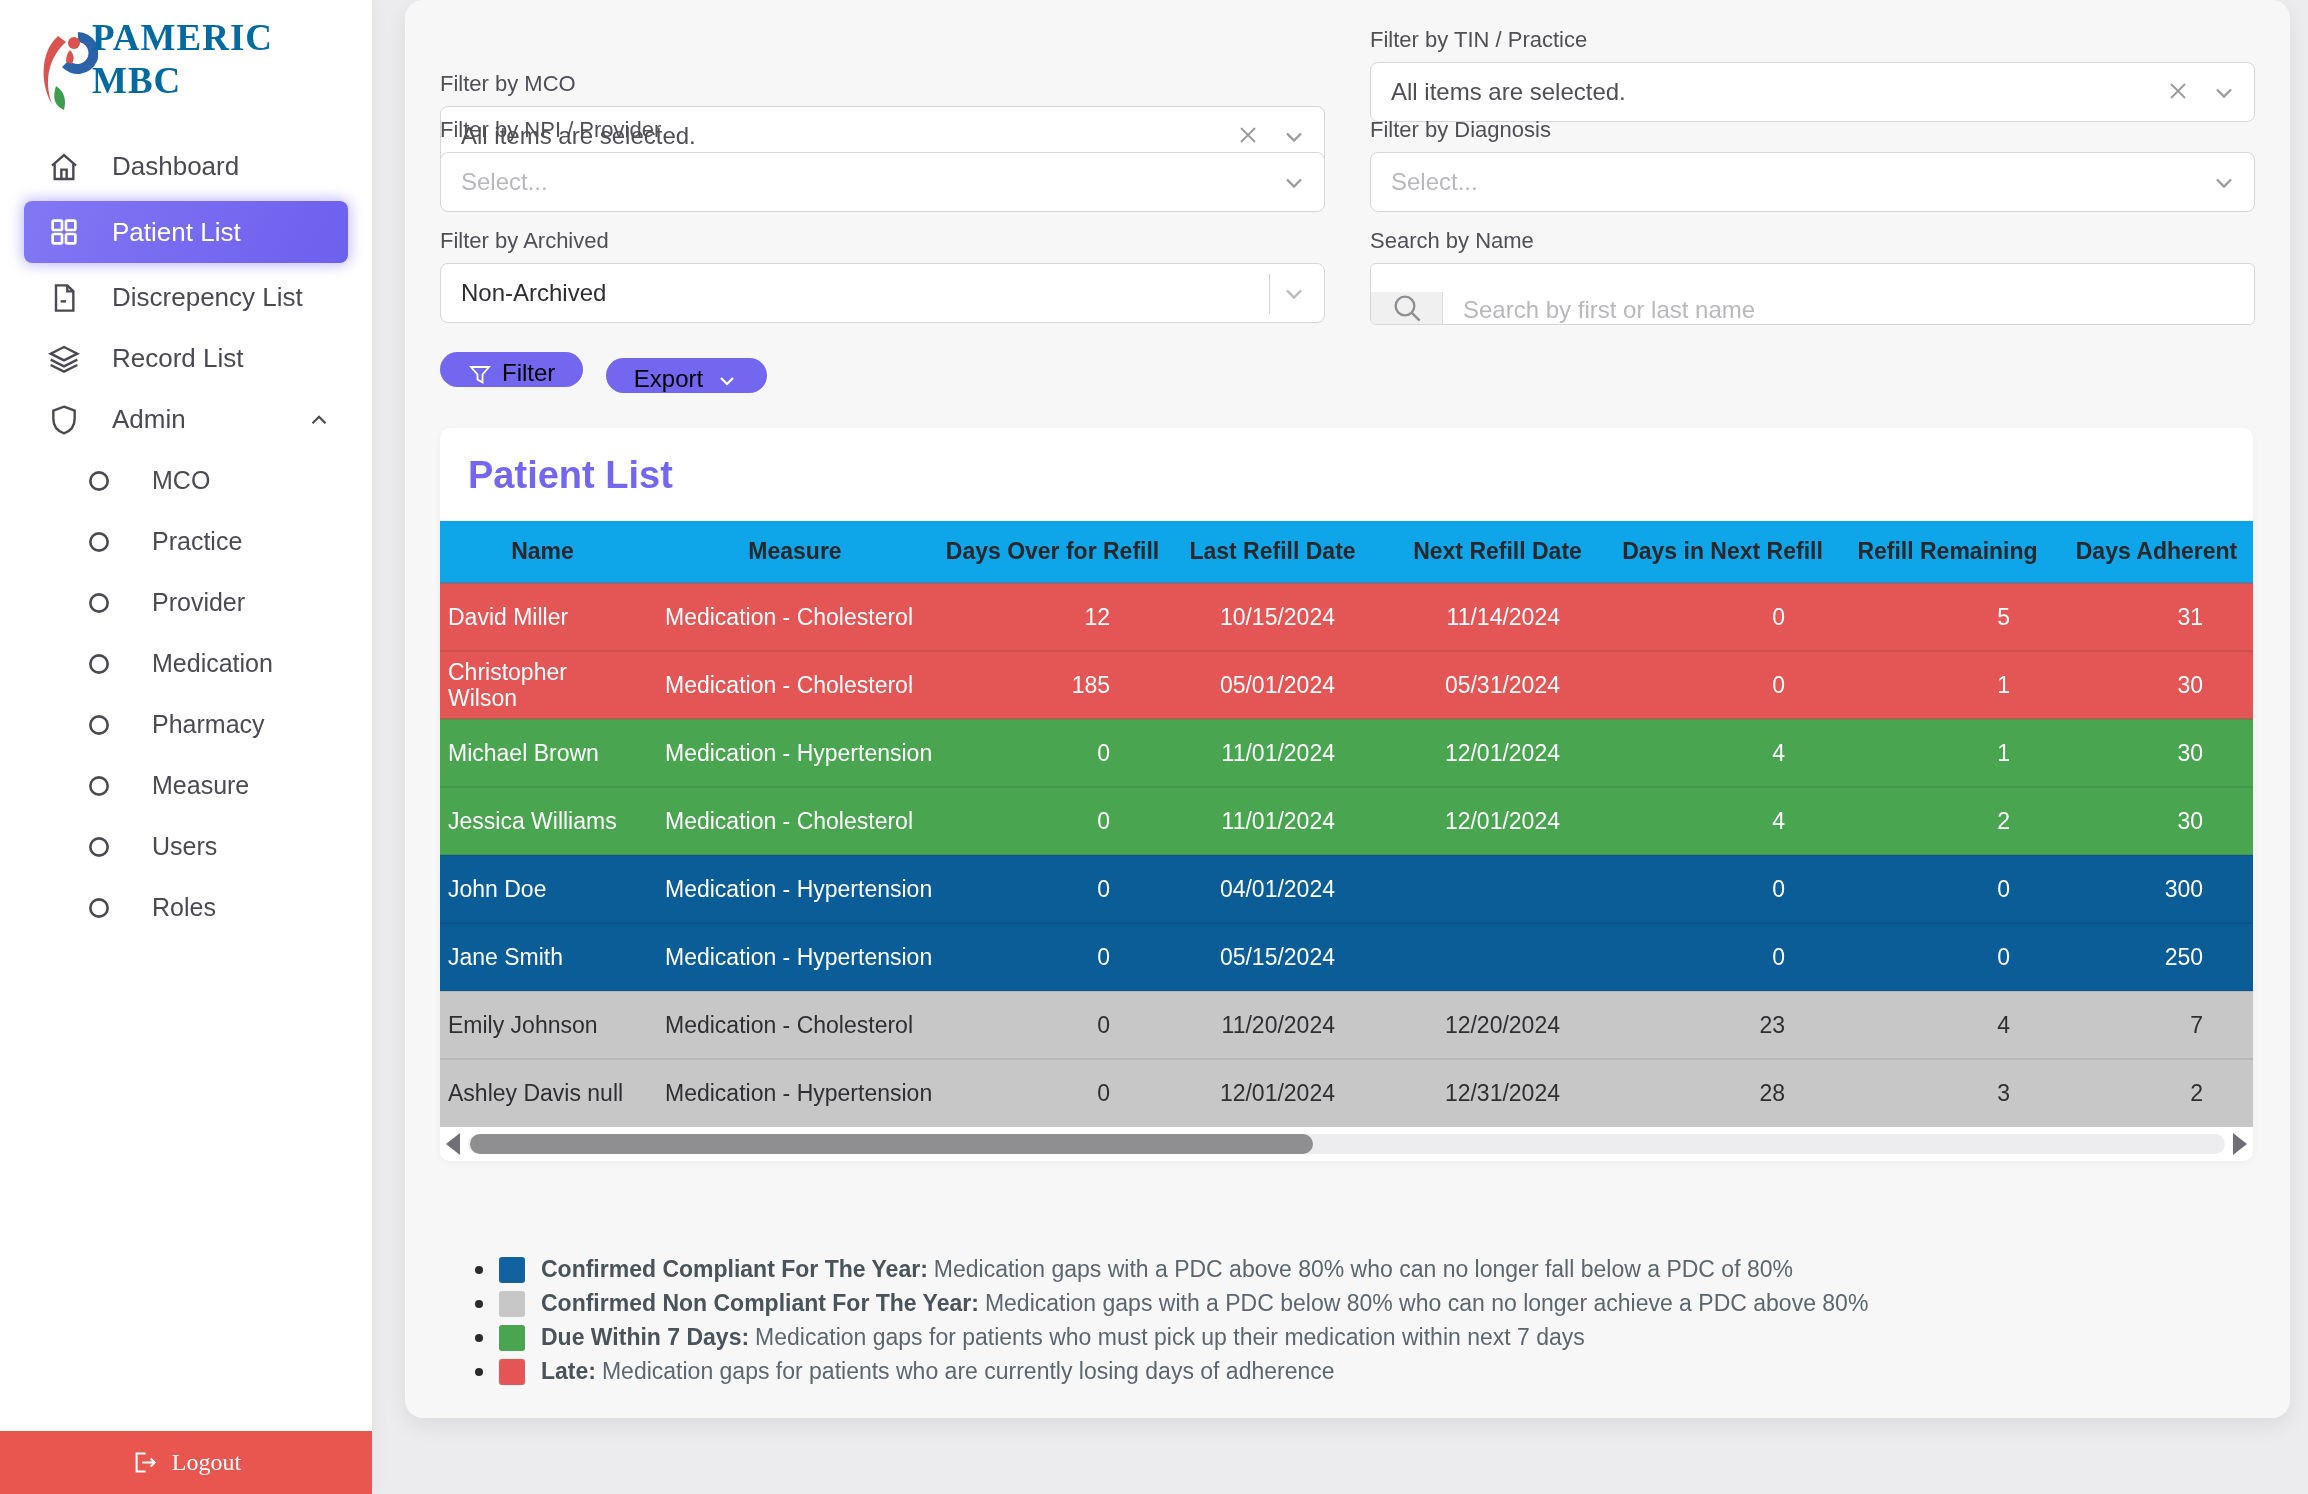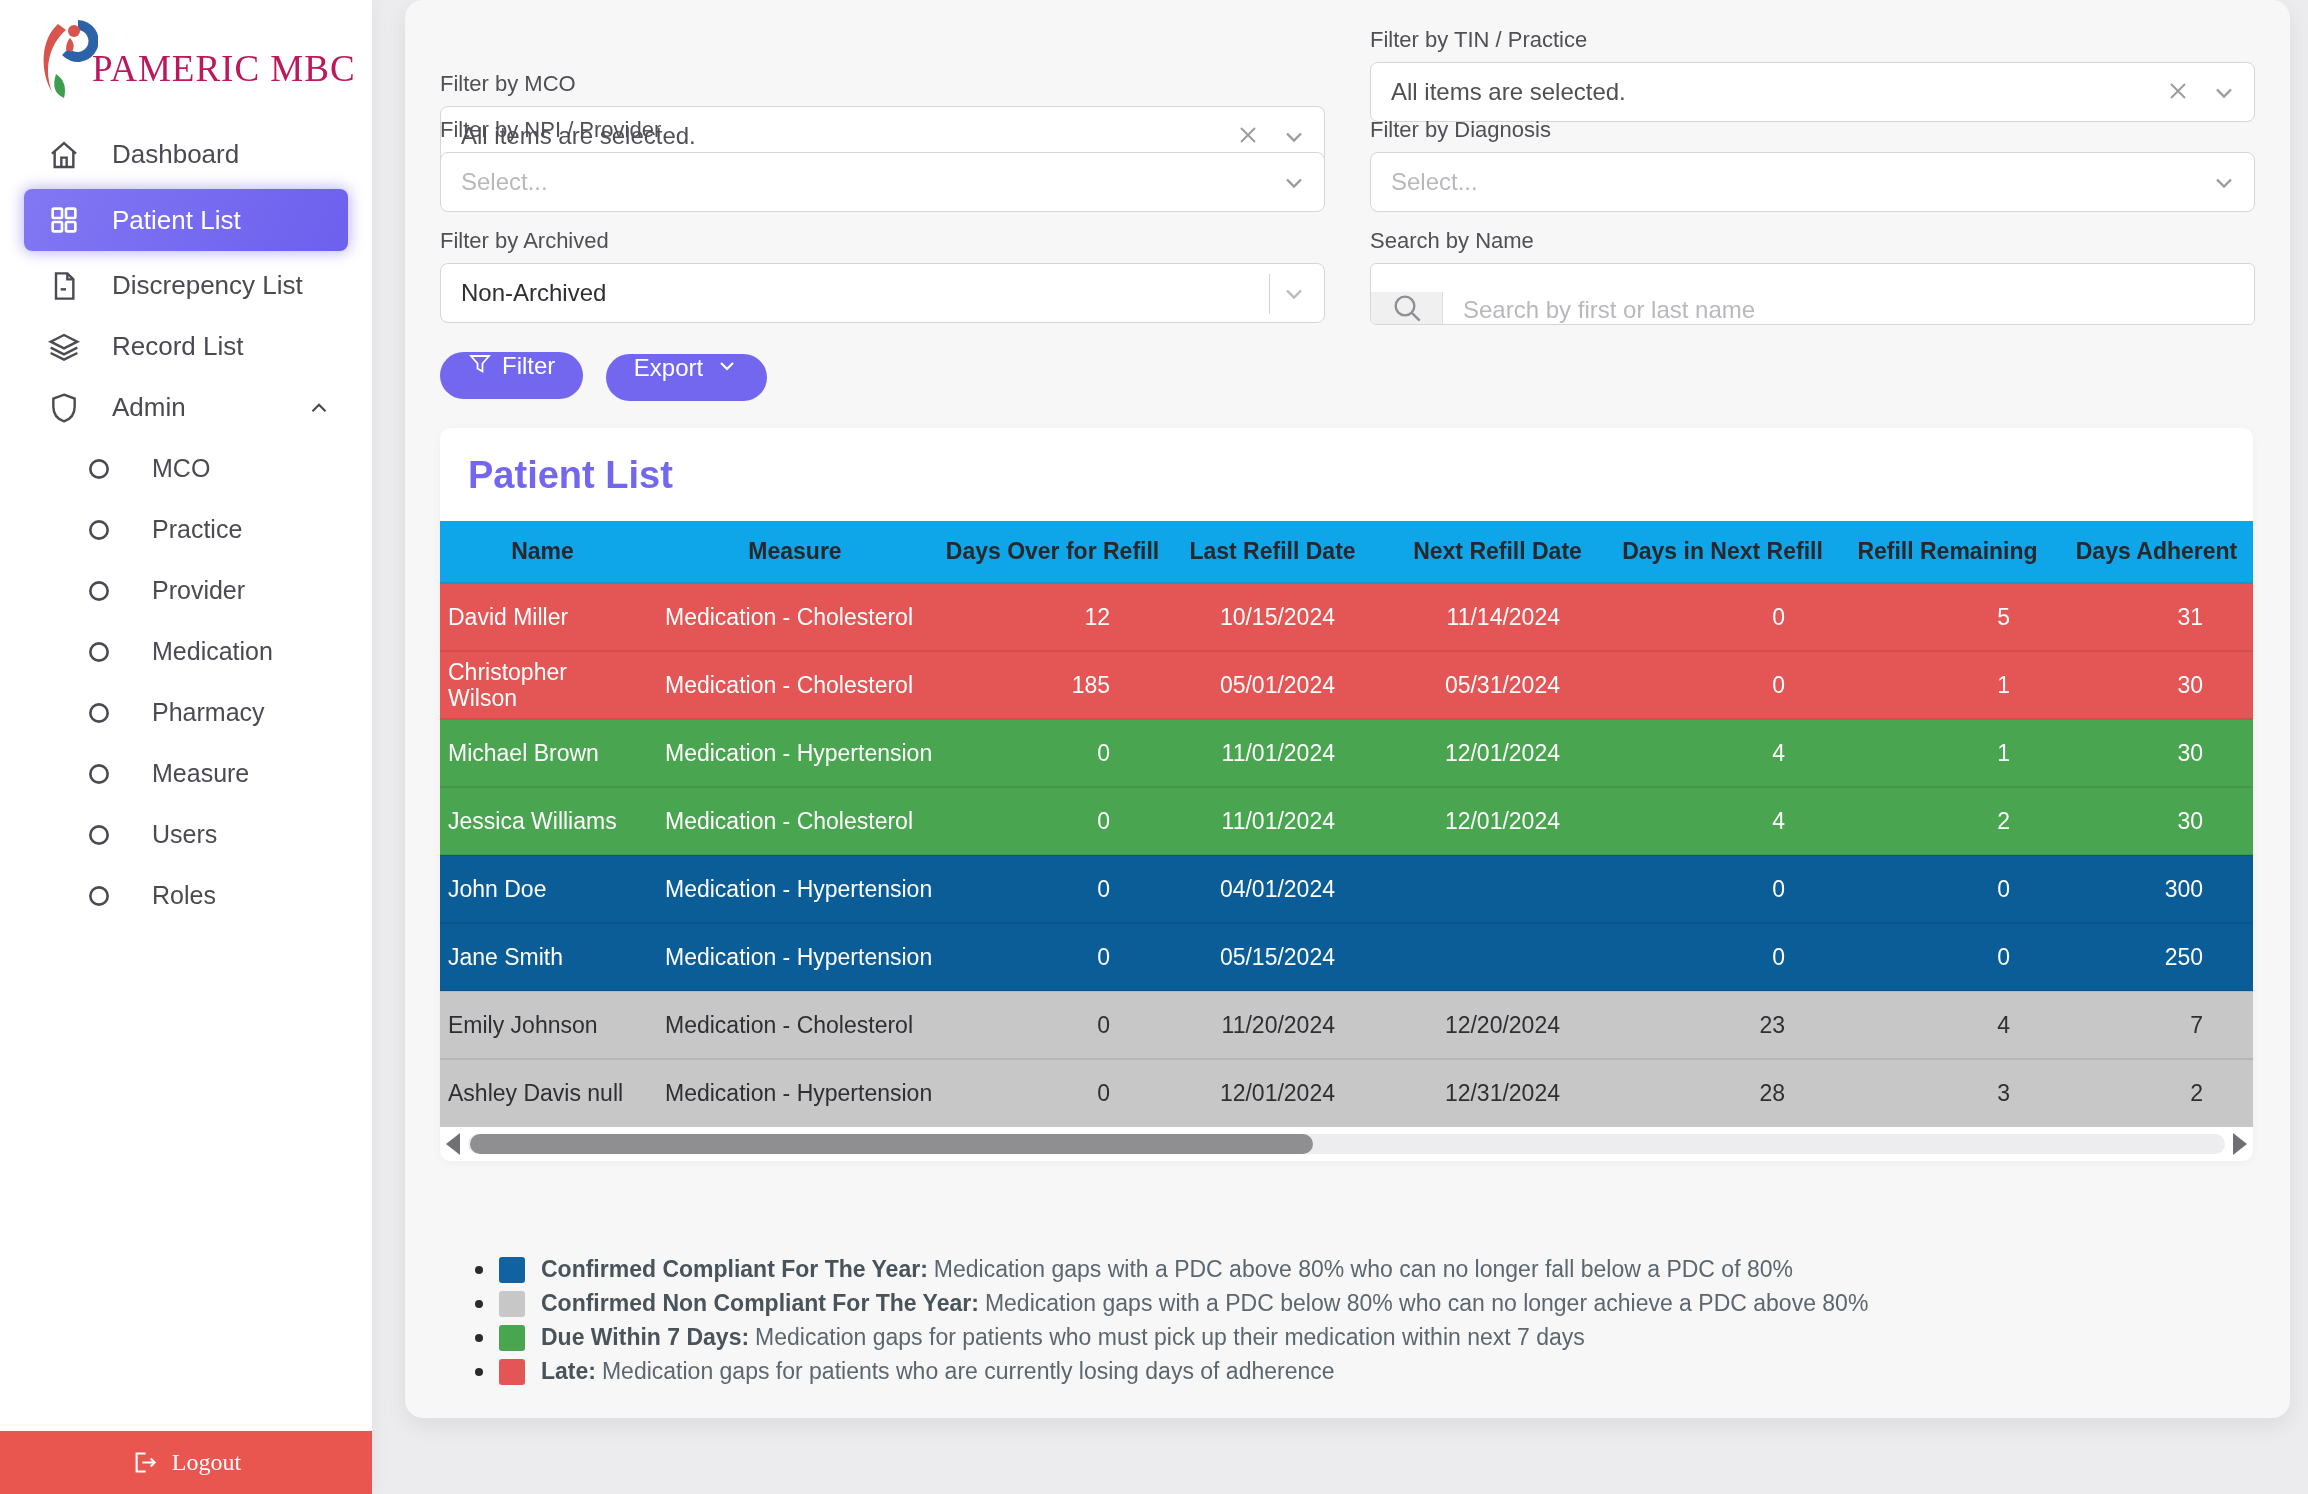--- a/index.html
+++ b/index.html
@@ -4,22 +4,22 @@
 <style>
   * { margin:0; padding:0; box-sizing:border-box; }
   html,body { width:2308px; height:1494px; overflow:hidden;
     font-family:"Liberation Sans", sans-serif; background:#ececee; }
 
   
   .sidebar { position:absolute; left:0; top:0; width:372px; height:1494px;
     background:#ffffff; box-shadow:0 0 18px rgba(0,0,0,.06); z-index:5; }
   .logo-row { display:flex; align-items:flex-end; padding:16px 0 6px 36px; }
   .logo-mark { width:62px; height:84px; flex:0 0 auto; }
-  .brand-text { font-family:"Liberation Serif", serif; font-weight:400;
-    font-size:37px; color:#be185d; letter-spacing:1px; margin-left:-6px;
+  .brand-text { font-family:"Liberation Serif", serif; font-weight:700;
+    font-size:37px; color:#0369a1; letter-spacing:1px; margin-left:-6px;
     padding-bottom:10px; }
   .nav { margin-top:18px; }
   .nav-item { display:flex; align-items:center; height:61px; padding-left:48px;
     color:#4a4a52; font-size:26px; cursor:pointer; }
   .nav-item .nicon { width:32px; height:32px; margin-right:32px; flex:0 0 auto; }
   .nav-item.active { margin:4px 24px; padding-left:24px; height:62px; border-radius:8px;
     background:linear-gradient(118deg,#8277f3,#6c60ee);
     box-shadow:0 0 14px 2px rgba(115,103,240,.45); color:#ffffff; }
   .nav-item.active .nicon { margin-right:32px; }
   .nav-item .spacer { flex:1; }
@@ -52,22 +52,22 @@
 
   .search-wrap { display:flex; height:62px; border:1px solid #d6d6d9;
     border-radius:6px; overflow:hidden; background:#ffffff;align-items:flex-end; }
   .search-icon-seg { width:72px; background:#f0f0f1; border-right:1px solid #dddde0;
     display:flex; align-items:center; justify-content:center; flex:0 0 auto; }
   .search-icon-seg svg { width:32px; height:32px; }
   .search-wrap input { flex:1; border:none; outline:none; font-size:24px;
     padding:0 20px; color:#3a3a3e; font-family:"Liberation Sans", sans-serif; }
   .search-wrap input::placeholder { color:#b9b9bd; }
 
-  .btn { display:inline-flex; align-items:flex-start; justify-content:center;
-    height:47px; border-radius:24px; background:#7367f0; color:#ffffff;
+  .btn { display:inline-flex; align-items:flex-end; justify-content:center;
+    height:35px; border-radius:24px; background:#7367f0; color:#000000;
     font-size:24px; padding:0 28px; cursor:pointer; border:none;
     font-family:"Liberation Sans", sans-serif; }
   .btn svg { width:24px; height:24px; }
   .btn .pre { margin-right:10px; } .btn .post { margin-left:12px; }
 
   
   .list-card { position:absolute; left:35px; top:428px; width:1813px;
     background:#ffffff; border-radius:10px; box-shadow:0 2px 8px rgba(0,0,0,.04); }
   .list-title { font-size:38px; color:#7367f0; padding:26px 28px 24px 28px; }
 

